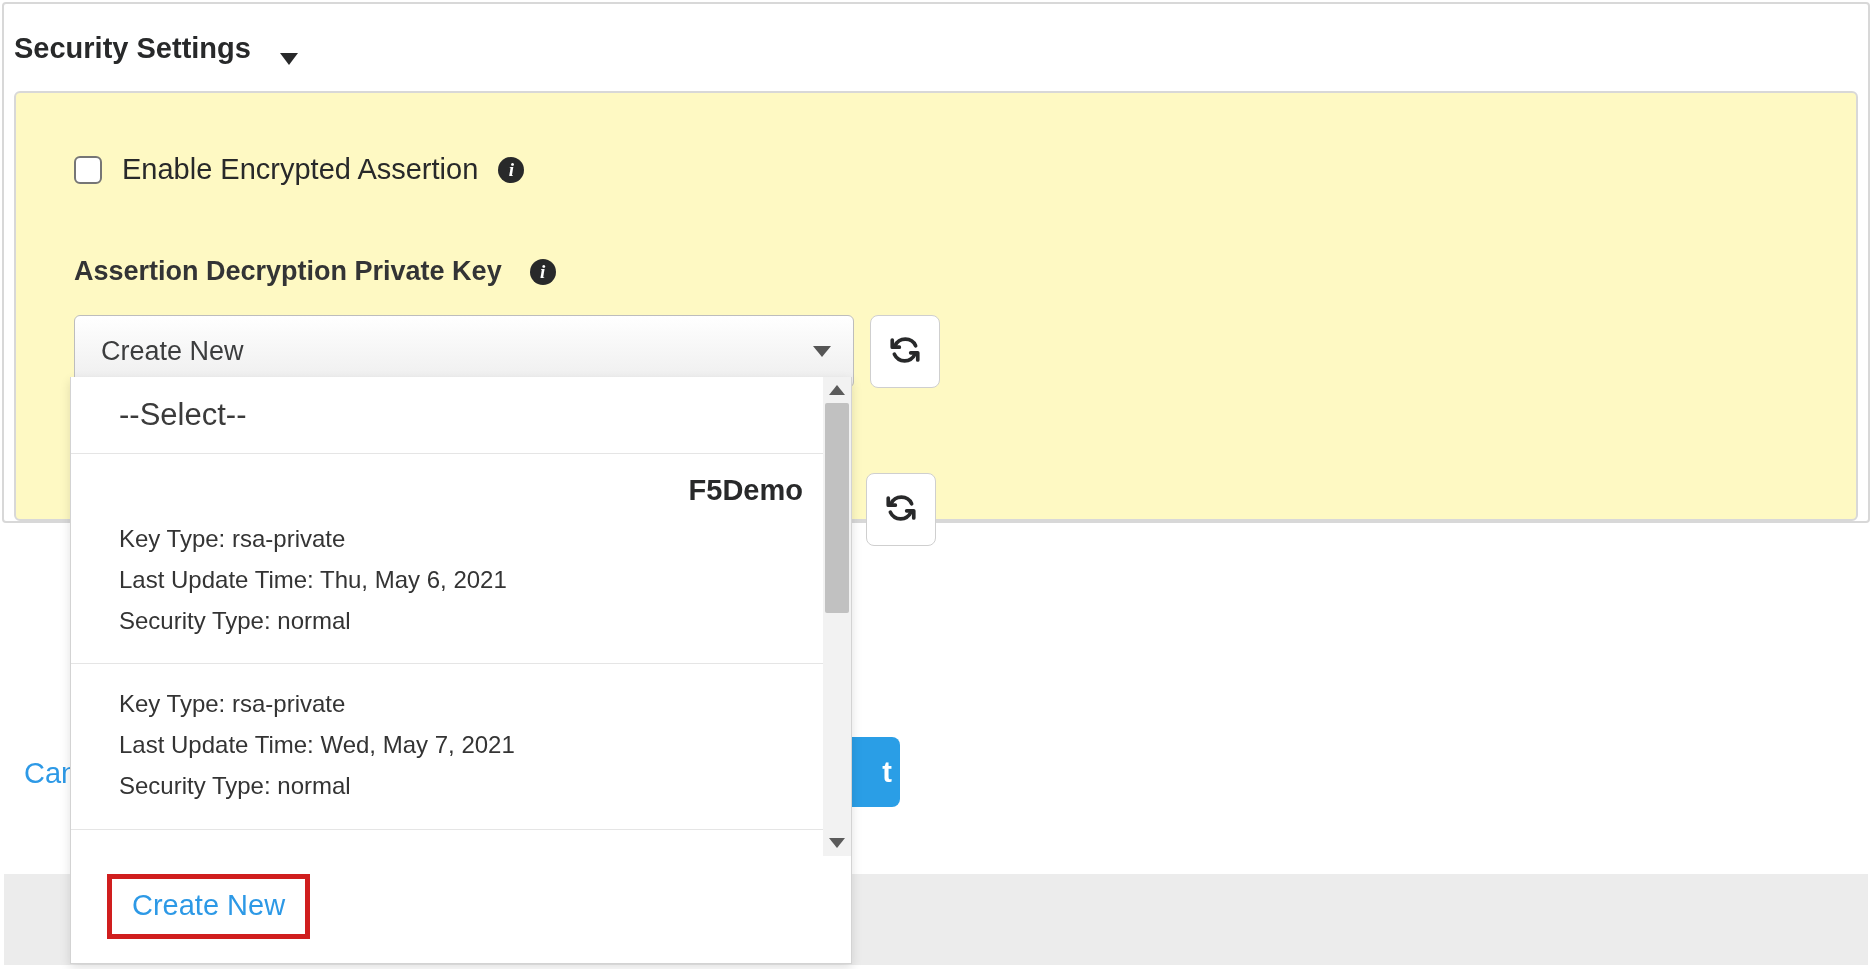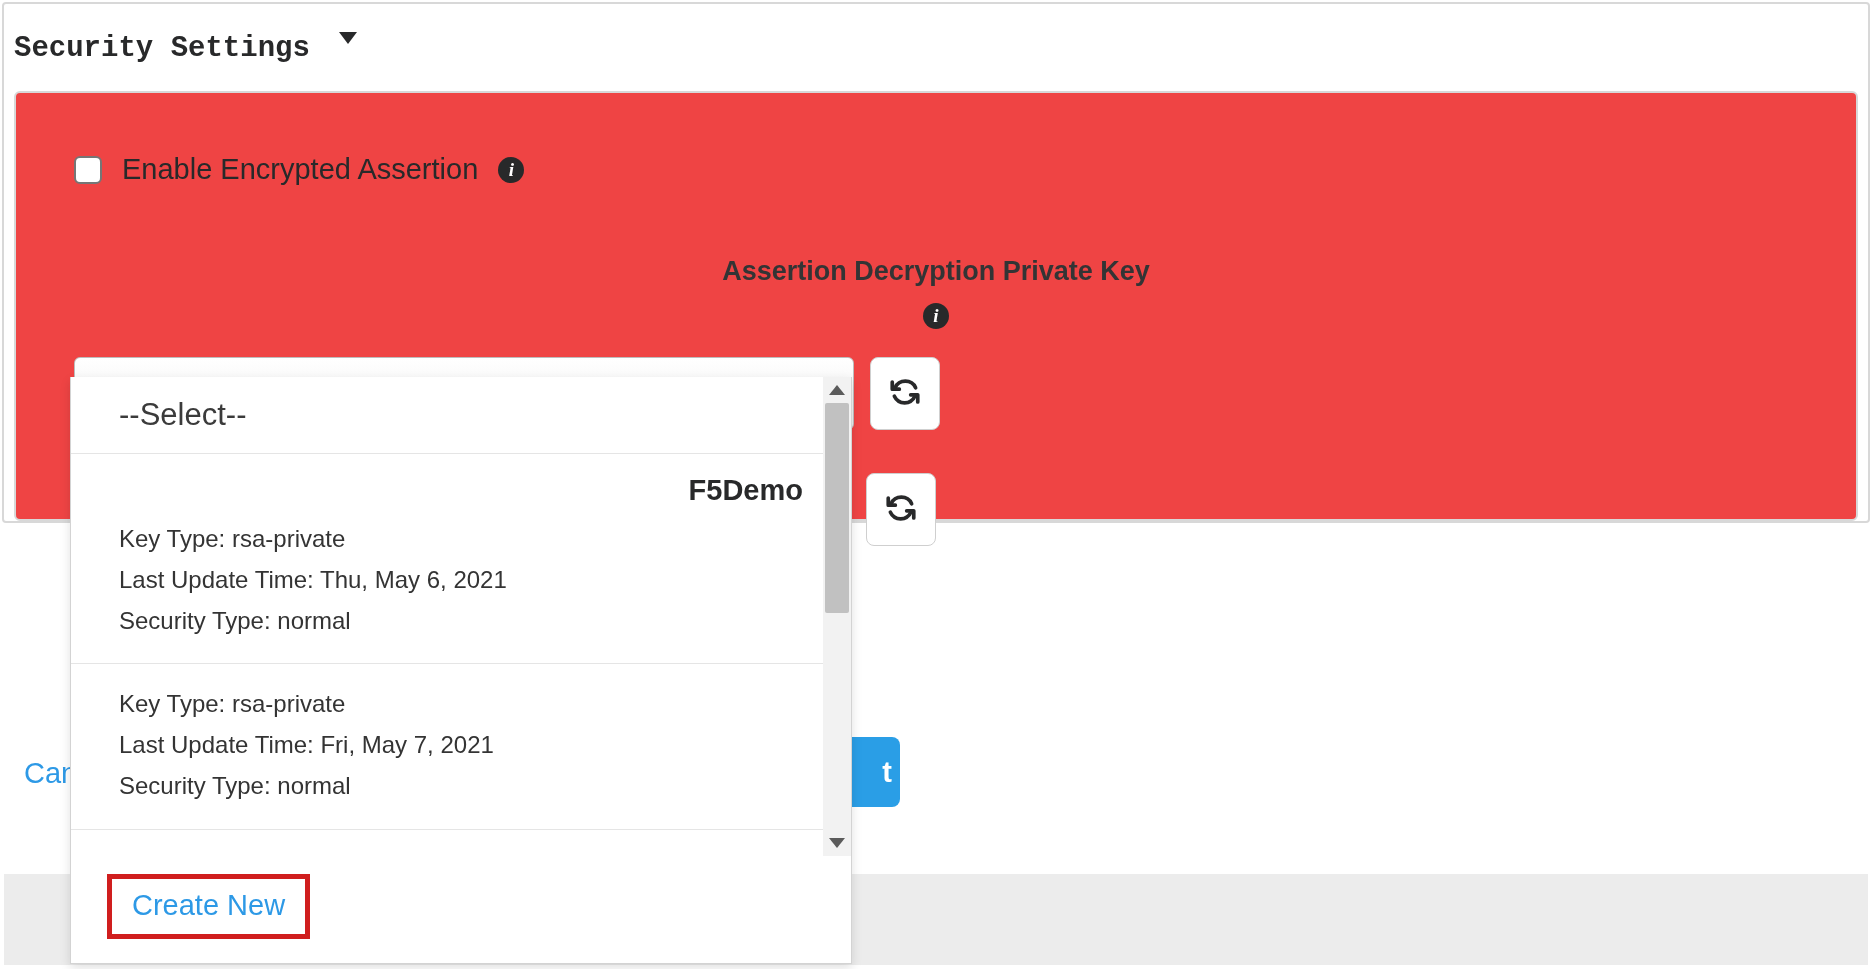--- a/index.html
+++ b/index.html
@@ -13,41 +13,40 @@
     }
     .outer {
       border: 2px solid #d8d8d8;
       border-radius: 4px;
       margin: 2px;
       padding: 8px 10px 0 10px;
       background: #ffffff;
     }
     .section-header {
       display: flex;
-      align-items: flex-start;
+      align-items: flex-end;
       gap: 29px;
       padding: 20px 0 26px 0;
-      font-family: Liberation Mono, monospace;
     }
     .section-title {
       font-size: 29px;
       font-weight: 700;
       color: #28292a;
     }
     .caret-down {
       width: 0; height: 0;
       border-left: 9px solid transparent;
       border-right: 9px solid transparent;
       border-top: 12px solid #28292a;
     }
     .panel {
       border: 2px solid #d8d8d8;
       border-radius: 6px;
       padding: 60px 58px 40px 58px;
-      background: #ef4444;
+      background: #fef9c3;
       min-height: 430px;
     }
     .checkbox-row {
       display: flex;
       align-items: center;
       gap: 20px;
       margin-bottom: 70px;
     }
     .checkbox {
       width: 28px; height: 28px;
@@ -68,23 +67,22 @@
       align-items: center;
       justify-content: center;
       font-weight: 700;
       font-size: 19px;
       font-style: italic;
       font-family: Georgia, "Times New Roman", serif;
     }
     .field-label-row {
       display: flex;
       align-items: center;
-      gap: 16px;
+      gap: 28px;
       margin-bottom: 28px;
-      flex-direction: column;
     }
     .field-label {
       font-size: 27px;
       font-weight: 700;
       color: #333435;
     }
     .select-row {
       display: flex;
       align-items: center;
       gap: 16px;
@@ -316,21 +314,21 @@
       <div class="dd-meta">
         <div><span>Key Type:</span> <span>rsa-private</span></div>
         <div><span>Last Update Time:</span> <span>Thu, May 6, 2021</span></div>
         <div><span>Security Type:</span> <span>normal</span></div>
       </div>
     </div>
 
     <div class="dd-item">
       <div class="dd-meta">
         <div><span>Key Type:</span> <span>rsa-private</span></div>
-        <div><span>Last Update Time:</span> <span>Fri, May 7, 2021</span></div>
+        <div><span>Last Update Time:</span> <span>Wed, May 7, 2021</span></div>
         <div><span>Security Type:</span> <span>normal</span></div>
       </div>
     </div>
 
     <div class="dd-partial">
       
     </div>
 
     <div class="scrollbar">
       <div class="scroll-arrow">

